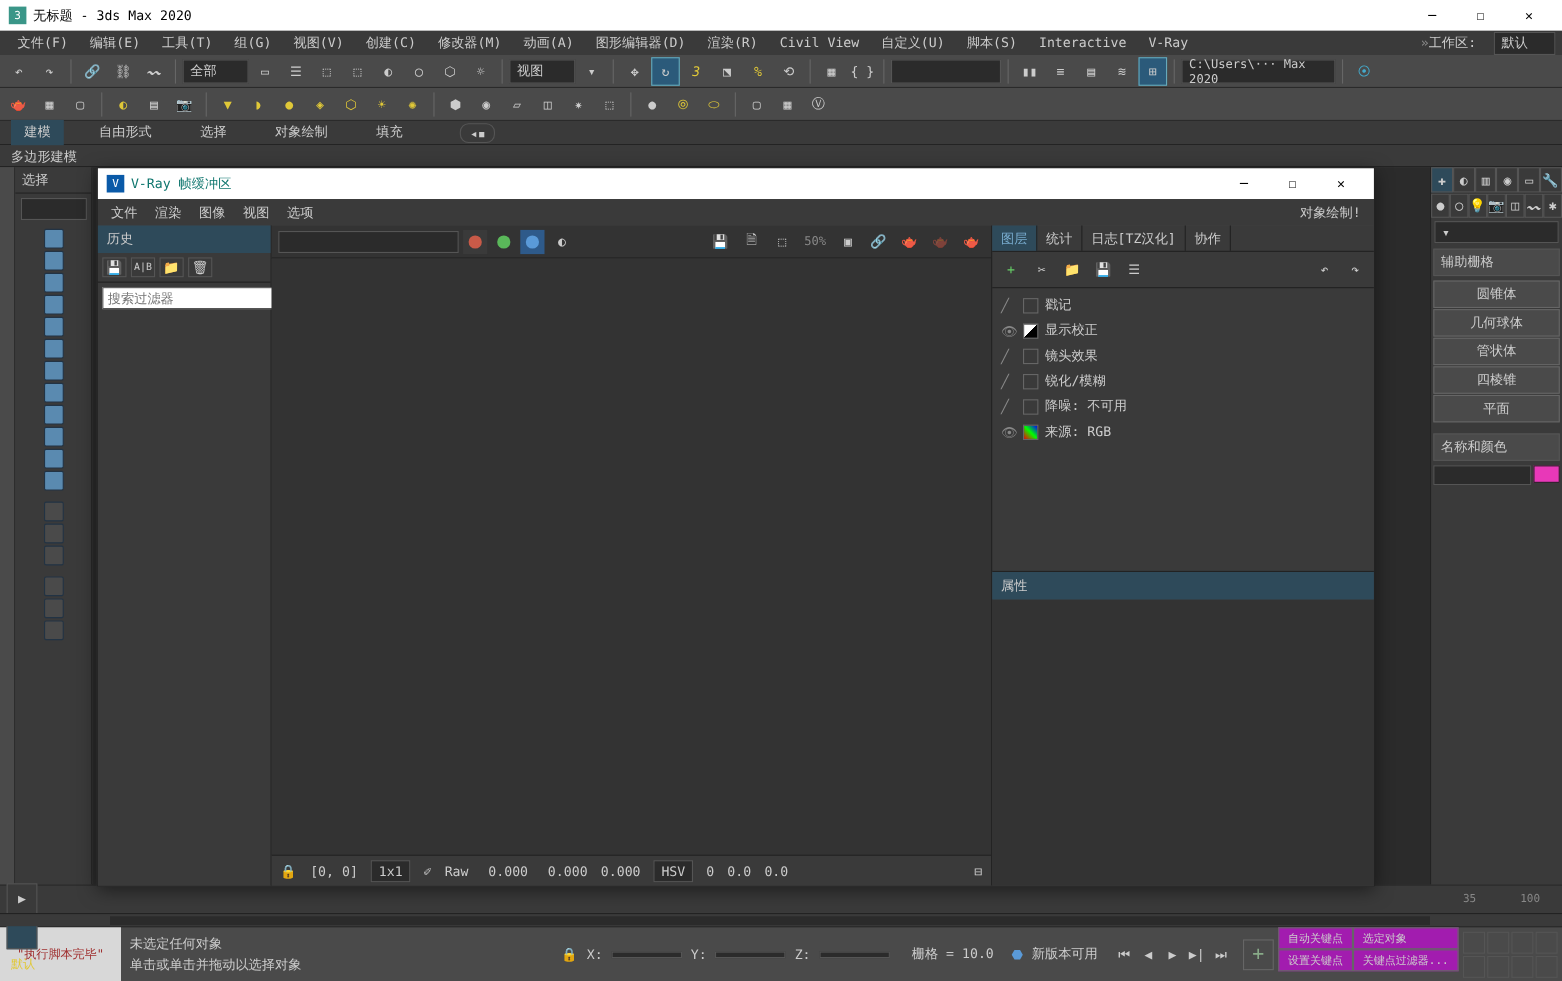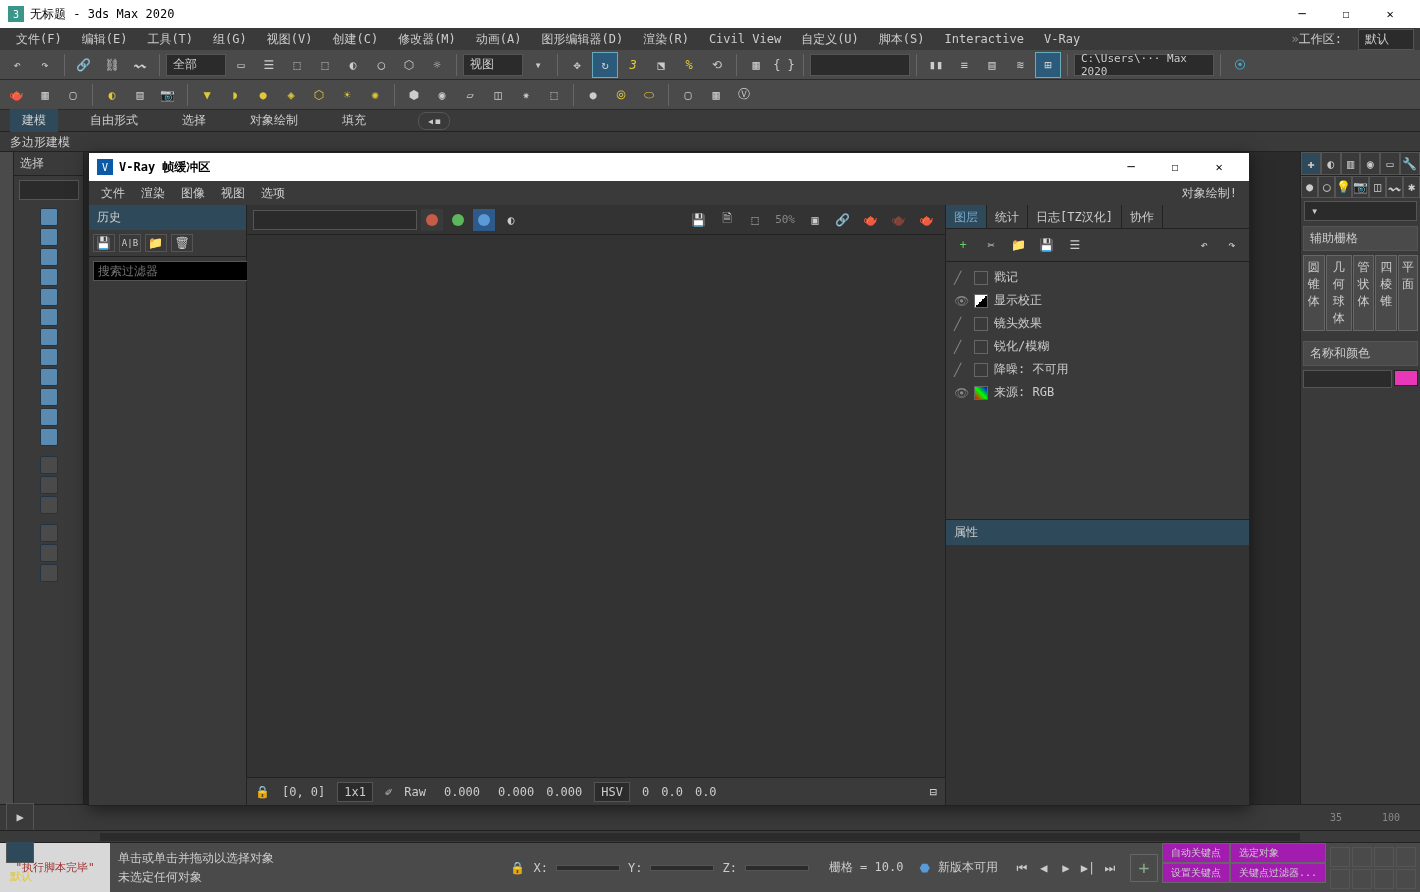--- a/index.html
+++ b/index.html
@@ -51,21 +51,21 @@
 .defaultlabel { color:#e0c838; padding:2px 4px; font-size:11px;}
 
 .rightpanel { width:120px; background:#3a3a3a; border-left:1px solid #222; display:flex; flex-direction:column;}
 .cmdtabs { display:flex; height:24px; border-bottom:1px solid #222;}
 .cmdtab { flex:1; display:flex;align-items:center;justify-content:center; border:1px solid #555; background:#3a3a3a;}
 .cmdtab.active { background:#2e4a5a;}
 .subtabs { display:flex; height:22px;}
 .subtab { flex:1;display:flex;align-items:center;justify-content:center;border:1px solid #555;}
 .rpdd { background:#2b2b2b;border:1px solid #555;margin:3px;padding:2px 6px;}
 .rollout-hdr { background:#4a4a4a;padding:3px 6px;border:1px solid #555;margin:2px;}
-.objbtns { display:flex;flex-direction:row;gap:1px;padding:2px;justify-content:space-between;}
+.objbtns { display:flex;flex-direction:column;gap:1px;padding:2px;justify-content:space-between;}
 .objbtn { background:#4a4a4a;border:1px solid #666;padding:3px;text-align:center;}
 .colorswatch { width:24px;height:16px;background:#e838b8;border:1px solid #222;float:right;margin:4px;}
 
 
 .timeslider { height:12px; background:#3a3a3a; border-top:1px solid #222; position:relative;}
 .timeslider .track { position:absolute; left:100px; right:120px; top:2px; height:8px; background:#2b2b2b;}
 .statusrow { height:50px; background:#4a4a4a; display:flex; border-top:1px solid #222;}
 .statusleft { width:110px; background:#d8d8d8; color:#000; padding:4px; display:flex;flex-direction:column;justify-content:center;align-items:center;}
 .statusmid { flex:1; display:flex; flex-direction:column; justify-content:center; padding:0 8px; gap:2px;}
 .statusctr { display:flex; align-items:center; gap:8px; padding:0 8px;}
@@ -77,46 +77,46 @@
 .navbtns { display:grid;grid-template-columns:repeat(4,20px);gap:2px;padding:4px;}
 .nbtn{width:20px;height:20px;background:#4a4a4a;border:1px solid #555;}
 
 .trackbar { height:26px; background:#3a3a3a; border-top:1px solid #222; display:flex;align-items:center;}
 .trackbar .tick { color:#888; font-size:10px; padding:0 20px;}
 
 
 .vfb { position:absolute; left:88px; top:152px; width:1162px; height:654px; background:#444; box-shadow:0 4px 16px rgba(0,0,0,0.5); display:flex;flex-direction:column; border:1px solid #222;}
 .vfb-title { background:#fff; height:28px; display:flex;align-items:center;padding:0 8px;color:#000;}
 .vfb-title .icon { width:16px;height:16px;background:#0a5aa8;margin-right:6px;display:flex;align-items:center;justify-content:center;color:#fff;font-size:10px;}
-.vfb-title .t { flex:1;color:#000000;font-weight:bold;}
+.vfb-title .t { flex:1;color:#0f766e;font-weight:normal;}
 .vfb-menubar { background:#3a3a3a; height:24px; display:flex;align-items:center;padding:0 4px;}
 .vfb-menubar .m { padding:0 8px;}
 .vfb-menubar .spacer{flex:1;}
 .vfb-menubar .update { color:#ccc; padding:0 8px;}
 .vfb-body { flex:1; display:flex; }
 .vfb-left { width:158px; background:#3a3a3a; border-right:1px solid #222; display:flex;flex-direction:column;}
 .vfb-left-hdr { background:#2e4a5a;padding:4px 8px;}
 .vfb-left-tools { display:flex;gap:4px;padding:4px;border-bottom:1px solid #222;}
 .vfb-left-tools .tb{width:22px;height:18px;border:1px solid #555;display:flex;align-items:center;justify-content:center;}
 .vfb-search { display:flex;padding:4px;gap:2px;}
-.vfb-search input{flex:1;background:#000000;border:1px solid #555;padding:2px 4px;color:#888;}
+.vfb-search input{flex:1;background:#ffffff;border:1px solid #555;padding:2px 4px;color:#888;}
 .vfb-center { flex:1; background:#333; display:flex;flex-direction:column;}
 .vfb-toolbar { height:30px; display:flex;align-items:center;padding:0 6px;gap:4px;border-bottom:1px solid #222;}
 .vfb-toolbar .dd{background:#2b2b2b;border:1px solid #555;width:164px;height:20px;}
 .vfb-toolbar .dot{width:22px;height:22px;border-radius:0;display:flex;align-items:center;justify-content:center;}
 .vfb-toolbar .dot.r{background:#3a3a3a;} .dot.r::before{content:"";width:12px;height:12px;border-radius:50%;background:#c85a48;display:block;}
 .vfb-toolbar .dot.g::before{content:"";width:12px;height:12px;border-radius:50%;background:#5ab85a;display:block;}
 .vfb-toolbar .dot.b{background:#2e5a8a;} .dot.b::before{content:"";width:12px;height:12px;border-radius:50%;background:#5a9ad8;display:block;}
 .vfb-toolbar .sp{flex:1;}
 .vfb-toolbar .ib{width:24px;height:24px;display:flex;align-items:center;justify-content:center;border:1px solid transparent;}
 .vfb-toolbar .pct{color:#888;font-size:11px;padding:0 4px;}
 .vfb-render { flex:1; background:#333;}
 .vfb-status { height:28px;background:#3a3a3a;border-top:1px solid #222;display:flex;align-items:center;padding:0 8px;gap:12px;font-size:11px;}
 .vfb-status .box{background:#2b2b2b;border:1px solid #555;padding:2px 6px;}
-.vfb-right { width:304px; background:#3a3a3a;border-left:1px solid #222;display:flex;flex-direction:column;}
+.vfb-right { width:348px; background:#3a3a3a;border-left:1px solid #222;display:flex;flex-direction:column;}
 .vfb-rtabs { display:flex;height:24px;border-bottom:1px solid #222;}
 .vfb-rtab { padding:4px 8px;border-right:1px solid #222;}
 .vfb-rtab.active{background:#2e4a5a;color:#7ac;}
 .vfb-rtools{display:flex;gap:6px;padding:6px;border-bottom:1px solid #222;}
 .vfb-rtools .tb{width:22px;height:20px;display:flex;align-items:center;justify-content:center;}
 .vfb-layers{padding:4px;}
 .vfb-layer{display:flex;align-items:center;gap:6px;padding:3px 4px;}
 .vfb-layer .eye{width:14px;color:#888;}
 .vfb-layer .chk{width:14px;height:14px;border:1px solid #666;}
 .vfb-props-hdr{background:#2e4a5a;padding:4px 8px;margin-top:auto;border-top:1px solid #222;position:relative;}
@@ -335,22 +335,22 @@
 
 <div class="timeslider">
   <div class="track"></div>
 </div>
 
 <div class="statusrow">
   <div class="statusleft">
     <span style="color:#a03030;font-size:11px">"执行脚本完毕"</span>
   </div>
   <div class="statusmid">
+    <span>未选定任何对象</span>
     <span>单击或单击并拖动以选择对象</span>
-    <span>未选定任何对象</span>
   </div>
   <div class="statusctr">
     <span>🔒</span>
     <span>X:</span>
       <div class="coordbox"></div>
     <span>Y:</span>
       <div class="coordbox"></div>
     <span>Z:</span>
       <div class="coordbox"></div>
     <span style="margin-left:12px">栅格 = 10.0</span>

